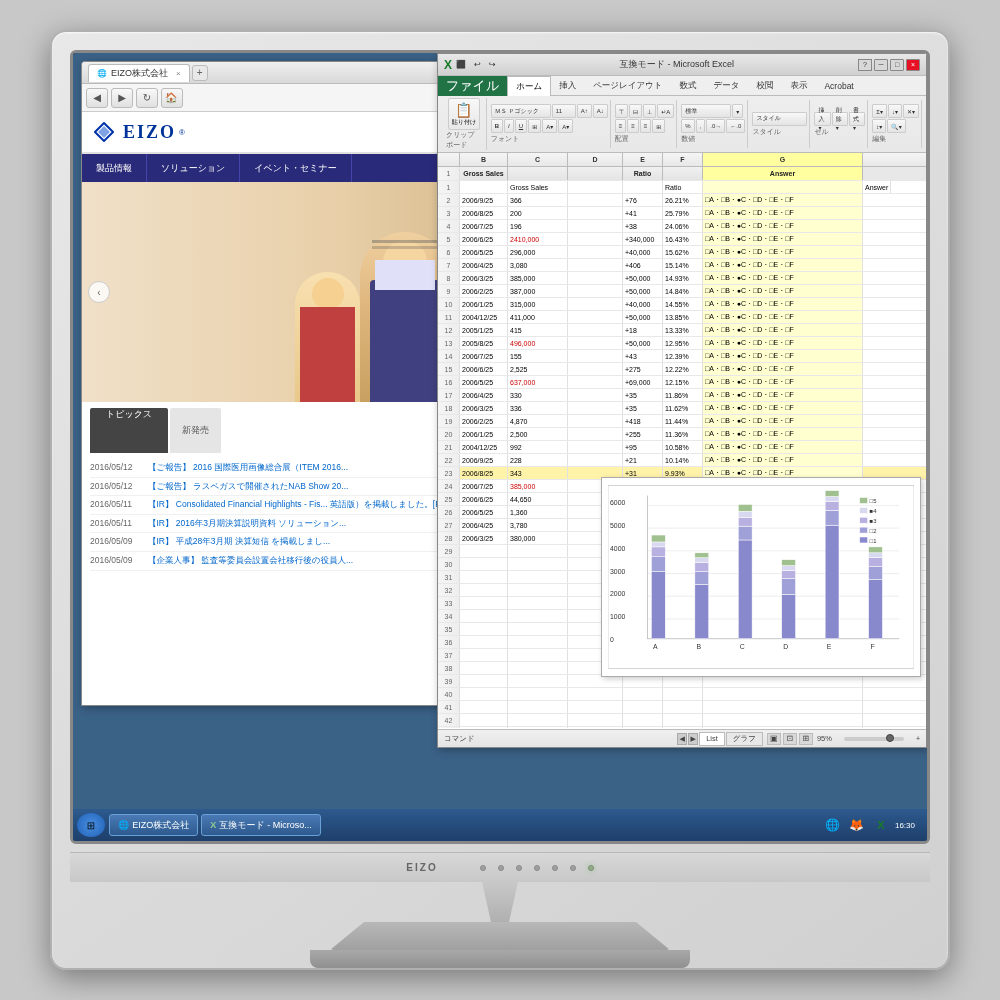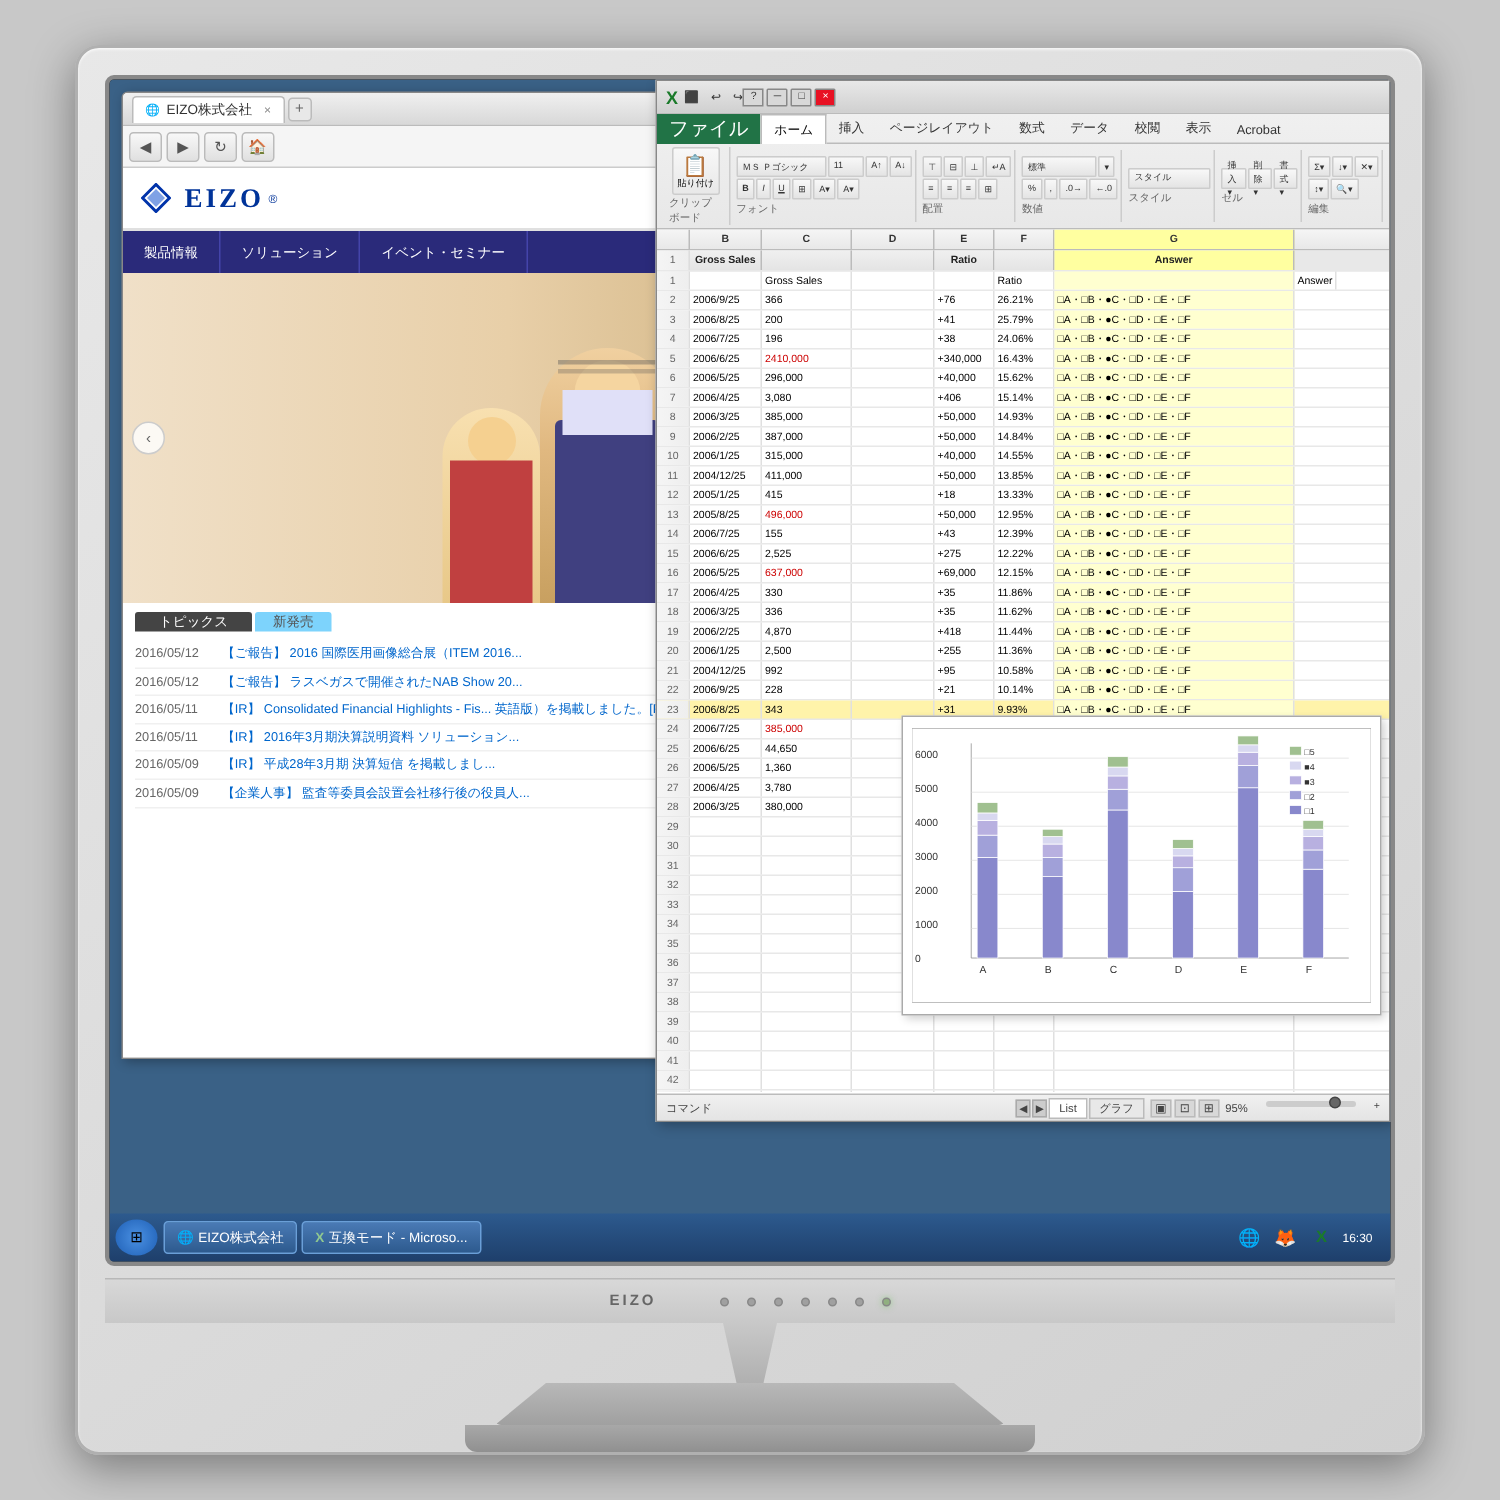--- a/index.html
+++ b/index.html
@@ -258,23 +258,23 @@
       font-size: 9px;
       background: #888;
       color: white;
       border-radius: 2px 2px 0 0;
       margin-right: 2px;
     }
     .topic-tab.active {
       background: #444;
     }
     .topic-tab-2 {
-      padding: 0 12px;
+      padding: 16px 12px;
       font-size: 9px;
-      background: #7dd3fc;
+      background: #e5e5e5;
       color: #555;
       border-radius: 2px 2px 0 0;
       margin-right: 2px;
     }
 
     .news-items {
       font-size: 8.5px;
       color: #333;
       line-height: 1.6;
     }
@@ -531,21 +531,21 @@
       color: #444;
     }
     .statusbar-right {
       margin-left: auto;
       display: flex;
       align-items: center;
       gap: 4px;
     }
     .zoom-control {
       display: flex;
-      align-items: flex-start;
+      align-items: center;
       gap: 12px;
     }
     .zoom-slider {
       width: 60px;
       height: 4px;
       background: #ccc;
       border-radius: 2px;
       position: relative;
     }
     .zoom-thumb {
@@ -755,20 +755,21 @@
 
         <div class="excel-titlebar">
           <div style="display:flex; align-items:center; gap:3px; font-size:8px;">
             <span style="color:#1a7a2a; font-size:12px; font-weight:bold;">X</span>
           </div>
           <div style="display:flex; gap:8px; align-items:center; font-size:8px; margin-left:4px;">
             <span>⬛</span>
               <span>↩</span>
               <span>↪</span>
           </div>
+          <div class="excel-title-text">互換モード - Microsoft Excel</div>
           <div class="window-controls">
             <div style="width:14px;height:12px;background:#d8d8d8;border:1px solid #888;display:flex;align-items:center;justify-content:center;font-size:7px;">?</div>
             <div class="win-btn min">─</div>
             <div class="win-btn max">□</div>
             <div class="win-btn close">×</div>
           </div>
         </div>
 
         <div class="ribbon">
           <div class="ribbon-tabs">

